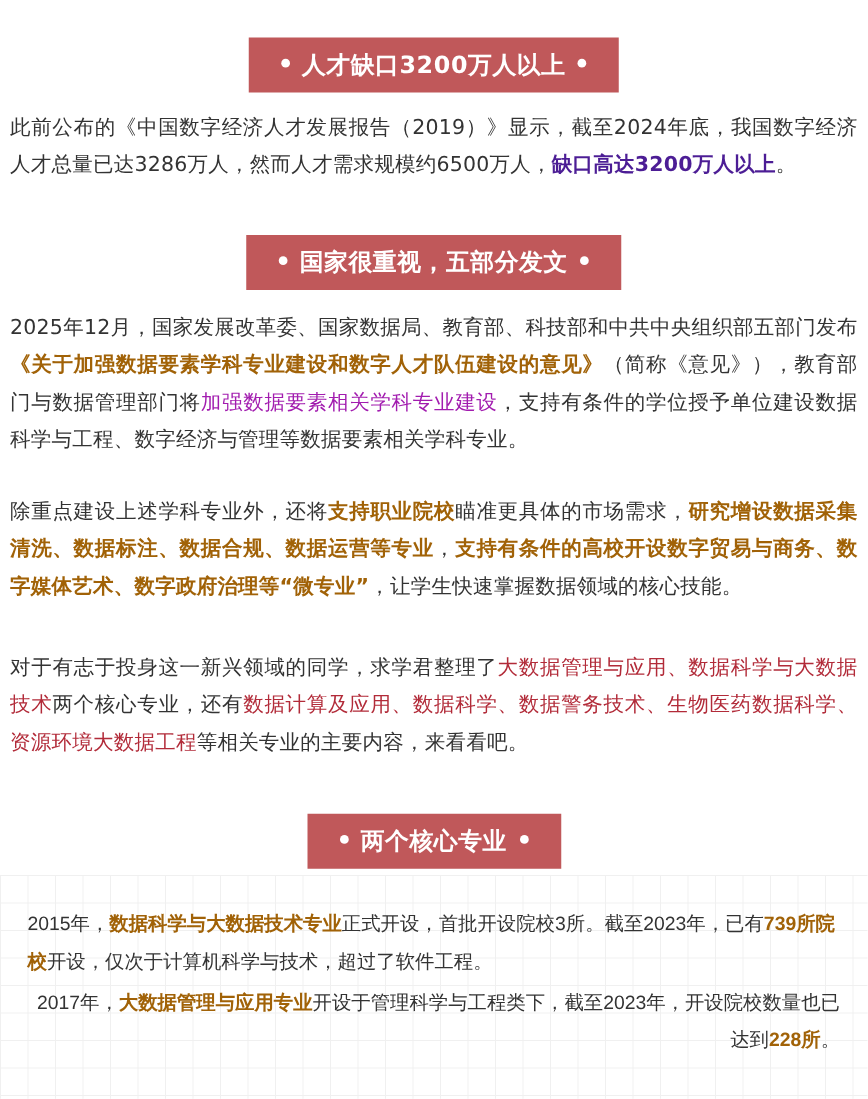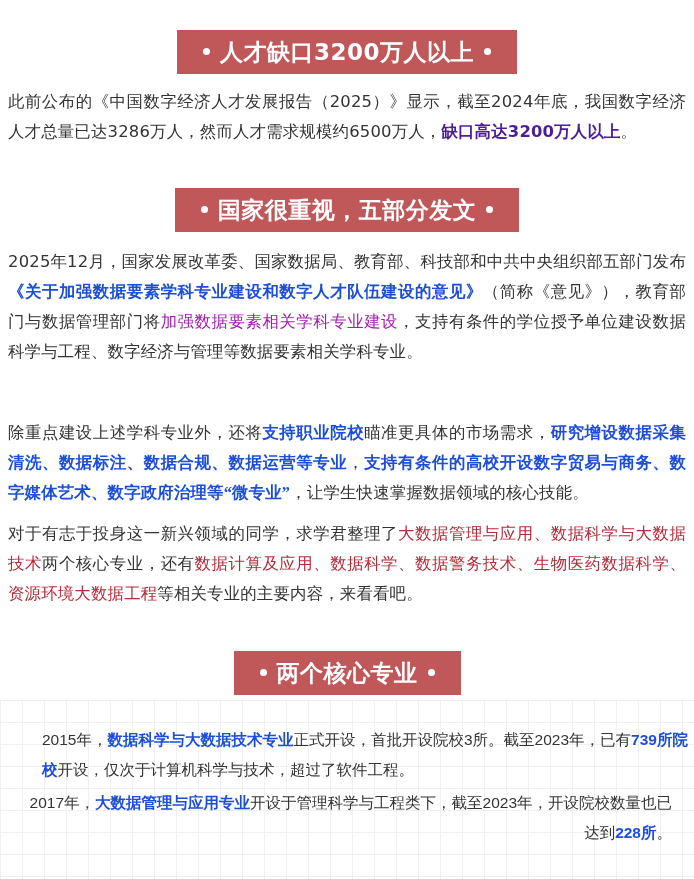--- a/index.html
+++ b/index.html
@@ -4,30 +4,30 @@
 <style>
   html, body { margin:0; padding:0; }
   body {
     width:694px; height:879px; overflow:hidden; background:#ffffff;
     font-family:"DejaVu Sans","Liberation Sans",sans-serif;
     color:#333333; position:relative;
   }
   .badge-wrap { position:absolute; left:0; width:694px; text-align:center; }
   .badge {
     display:inline-block; background:#c0585a; color:#ffffff;
-    font-weight:bold; font-size:23px; line-height:44px; height:44px;
+    font-weight:bold; font-size:19px; line-height:44px; height:44px;
     padding:0 16px; letter-spacing:0.5px;
   }
   .badge .dot { display:inline-block; width:7px; height:7px; border-radius:50%; background:#fff; vertical-align:middle; margin:0 10px; position:relative; top:-2px; }
   .para {
     position:absolute; left:8px; width:678px;
     font-size:16.4px; line-height:30px; color:#333;
     text-align:justify; letter-spacing:0.2px;
   }
-  .b { font-weight:bold; color:#1d4ed8; }
+  .b { font-weight:bold; color:#a16207; }
   .blue { color:#4c1d95; font-weight:bold; }
   .bluen { color:#a21caf; }
   .red { color:#b22b39; }
   .grid {
     position:absolute; left:0; top:700px; width:694px; height:179px;
     background-color:#ffffff;
     background-image:
       linear-gradient(to right, #f0f0f0 1px, transparent 1px),
       linear-gradient(to bottom, #f0f0f0 1px, transparent 1px);
     background-size:22px 22px;
@@ -40,34 +40,34 @@
 </style>
 </head>
 <body>
 
 <div class="badge-wrap" style="top:30px;">
   <span class="badge">
     <span class="dot"></span><span>人才缺口3200万人以上</span><span class="dot"></span>
   </span>
 </div>
 
-<div class="para" style="top:87px;"><span>此前公布的《中国数字经济人才发展报告（2025）》显示，截至2024年底，我国数字经济人才总量已达3286万人，然而人才需求规模约6500万人，</span><span class="blue">缺口高达3200万人以上</span><span>。</span></div>
+<div class="para" style="top:87px;"><span>此前公布的《中国数字经济人才发展报告（2019）》显示，截至2024年底，我国数字经济人才总量已达3286万人，然而人才需求规模约6500万人，</span><span class="blue">缺口高达3200万人以上</span><span>。</span></div>
 
 <div class="badge-wrap" style="top:188px;">
   <span class="badge">
     <span class="dot"></span><span>国家很重视，五部分发文</span><span class="dot"></span>
   </span>
 </div>
 
 <div class="para" style="top:247px;"><span>2025年12月，国家发展改革委、国家数据局、教育部、科技部和中共中央组织部五部门发布</span><span class="b">《关于加强数据要素学科专业建设和数字人才队伍建设的意见》</span><span>（简称《意见》），教育部门与数据管理部门将</span><span class="bluen">加强数据要素相关学科专业建设</span><span>，支持有条件的学位授予单位建设数据科学与工程、数字经济与管理等数据要素相关学科专业。</span></div>
-<div class="para" style="top:418px;font-family:Liberation Serif, serif;"><span>除重点建设上述学科专业外，还将</span><span class="b">支持职业院校</span><span>瞄准更具体的市场需求，</span><span class="b">研究增设数据采集清洗、数据标注、数据合规、数据运营等专业</span><span>，</span><span class="b">支持有条件的高校开设数字贸易与商务、数字媒体艺术、数字政府治理等“微专业”</span><span>，让学生快速掌握数据领域的核心技能。</span></div>
+<div class="para" style="top:394px;"><span>除重点建设上述学科专业外，还将</span><span class="b">支持职业院校</span><span>瞄准更具体的市场需求，</span><span class="b">研究增设数据采集清洗、数据标注、数据合规、数据运营等专业</span><span>，</span><span class="b">支持有条件的高校开设数字贸易与商务、数字媒体艺术、数字政府治理等“微专业”</span><span>，让学生快速掌握数据领域的核心技能。</span></div>
 <div class="para" style="top:519px;"><span>对于有志于投身这一新兴领域的同学，求学君整理了</span><span class="red">大数据管理与应用、数据科学与大数据技术</span><span>两个核心专业，还有</span><span class="red">数据计算及应用、数据科学、数据警务技术、生物医药数据科学、资源环境大数据工程</span><span>等相关专业的主要内容，来看看吧。</span></div>
 
 <div class="grid"></div>
 
 <div class="badge-wrap" style="top:651px;">
   <span class="badge">
     <span class="dot"></span><span>两个核心专业</span><span class="dot"></span>
   </span>
 </div>
 
-<div class="gpara" style="top:725px;margin-left:20px;"><span>2015年，</span><span class="b">数据科学与大数据技术专业</span><span>正式开设，首批开设院校3所。截至2023年，已有</span><span class="b">739所院校</span><span>开设，仅次于计算机科学与技术，超过了软件工程。</span></div>
+<div class="gpara" style="top:725px;"><span>2015年，</span><span class="b">数据科学与大数据技术专业</span><span>正式开设，首批开设院校3所。截至2023年，已有</span><span class="b">739所院校</span><span>开设，仅次于计算机科学与技术，超过了软件工程。</span></div>
 <div class="gpara" style="top:788px;text-align:right;"><span>2017年，</span><span class="b">大数据管理与应用专业</span><span>开设于管理科学与工程类下，截至2023年，开设院校数量也已达到</span><span class="b">228所</span><span>。</span></div>
 
 </body></html>

